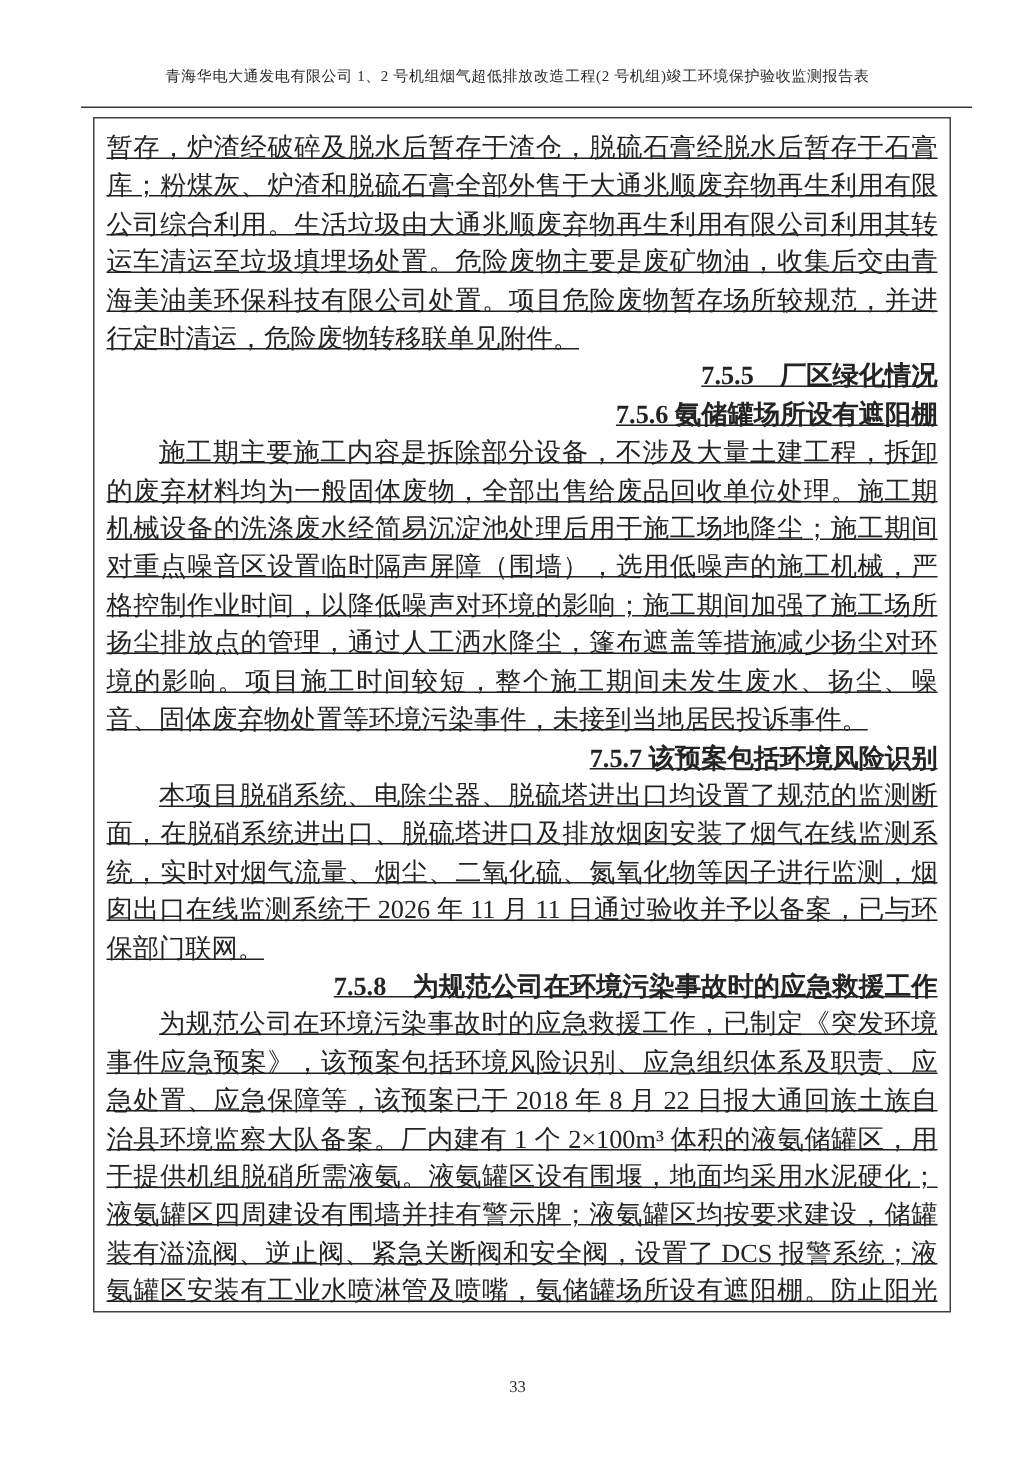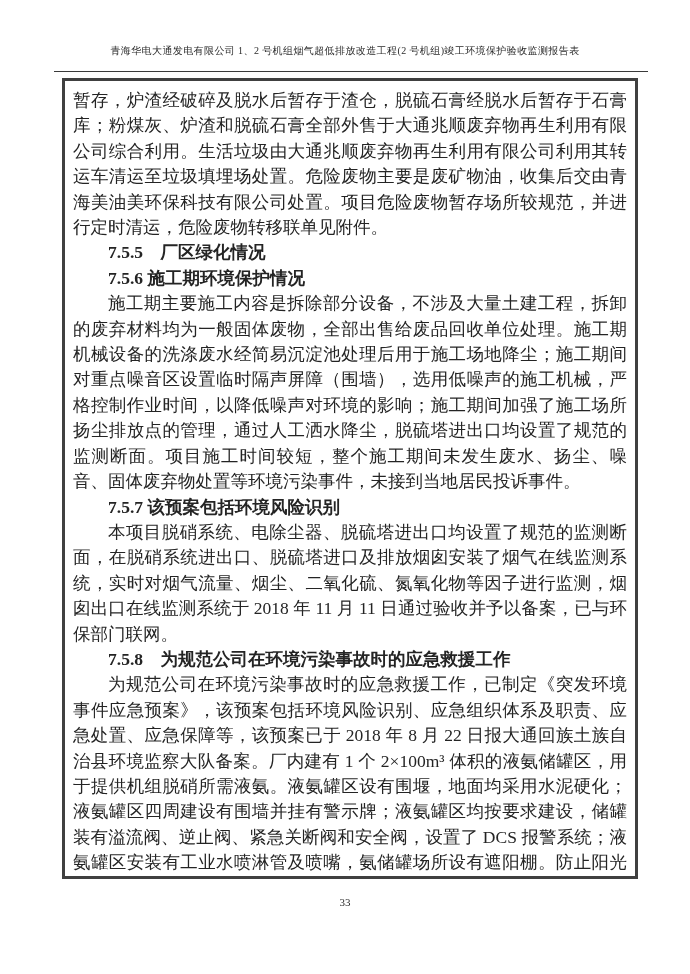--- a/index.html
+++ b/index.html
@@ -34,61 +34,62 @@
     width: 594px;
     height: 0;
     border-top: 1.5px solid #3a3a3a;
   }
   .content-box {
     position: absolute;
     left: 62px;
     top: 78px;
     width: 554px;
     height: 782px;
-    border: 3px solid #404040;
+    border: 1px solid #404040;
     padding: 7px 8px 6px 8px;
     overflow: hidden;
+    text-decoration: underline;
   }
   .para, .heading {
     margin: 0;
     font-size: 17.5px;
     line-height: 25.4px;
     text-align: justify;
     text-indent: 2em;
     color: #242424;
   }
   .para.no-indent {
     text-indent: 0;
   }
   .heading {
     font-weight: bold;
-    text-align: left;
+    text-align: right;
   }
   .page-number {
     position: absolute;
-    top: 896px;
+    top: 919px;
     left: 0;
     width: 100%;
     text-align: center;
     font-size: 11px;
     color: #2b2b2b;
   }
 </style>
 </head>
 <body>
 
 <div class="page">
   <div class="header">青海华电大通发电有限公司 1、2 号机组烟气超低排放改造工程(2 号机组)竣工环境保护验收监测报告表</div>
   <div class="header-rule"></div>
 
   <div class="content-box">
     <p class="para no-indent">暂存，炉渣经破碎及脱水后暂存于渣仓，脱硫石膏经脱水后暂存于石膏库；粉煤灰、炉渣和脱硫石膏全部外售于大通兆顺废弃物再生利用有限公司综合利用。生活垃圾由大通兆顺废弃物再生利用有限公司利用其转运车清运至垃圾填埋场处置。危险废物主要是废矿物油，收集后交由青海美油美环保科技有限公司处置。项目危险废物暂存场所较规范，并进行定时清运，危险废物转移联单见附件。</p>
     <p class="heading">7.5.5　厂区绿化情况</p>
-    <p class="heading">7.5.6 施工期环境保护情况</p>
-    <p class="para">施工期主要施工内容是拆除部分设备，不涉及大量土建工程，拆卸的废弃材料均为一般固体废物，全部出售给废品回收单位处理。施工期机械设备的洗涤废水经简易沉淀池处理后用于施工场地降尘；施工期间对重点噪音区设置临时隔声屏障（围墙），选用低噪声的施工机械，严格控制作业时间，以降低噪声对环境的影响；施工期间加强了施工场所扬尘排放点的管理，通过人工洒水降尘，脱硫塔进出口均设置了规范的监测断面。项目施工时间较短，整个施工期间未发生废水、扬尘、噪音、固体废弃物处置等环境污染事件，未接到当地居民投诉事件。</p>
+    <p class="heading">7.5.6 氨储罐场所设有遮阳棚</p>
+    <p class="para">施工期主要施工内容是拆除部分设备，不涉及大量土建工程，拆卸的废弃材料均为一般固体废物，全部出售给废品回收单位处理。施工期机械设备的洗涤废水经简易沉淀池处理后用于施工场地降尘；施工期间对重点噪音区设置临时隔声屏障（围墙），选用低噪声的施工机械，严格控制作业时间，以降低噪声对环境的影响；施工期间加强了施工场所扬尘排放点的管理，通过人工洒水降尘，篷布遮盖等措施减少扬尘对环境的影响。项目施工时间较短，整个施工期间未发生废水、扬尘、噪音、固体废弃物处置等环境污染事件，未接到当地居民投诉事件。</p>
     <p class="heading">7.5.7 该预案包括环境风险识别</p>
-    <p class="para">本项目脱硝系统、电除尘器、脱硫塔进出口均设置了规范的监测断面，在脱硝系统进出口、脱硫塔进口及排放烟囱安装了烟气在线监测系统，实时对烟气流量、烟尘、二氧化硫、氮氧化物等因子进行监测，烟囱出口在线监测系统于 2018 年 11 月 11 日通过验收并予以备案，已与环保部门联网。</p>
+    <p class="para">本项目脱硝系统、电除尘器、脱硫塔进出口均设置了规范的监测断面，在脱硝系统进出口、脱硫塔进口及排放烟囱安装了烟气在线监测系统，实时对烟气流量、烟尘、二氧化硫、氮氧化物等因子进行监测，烟囱出口在线监测系统于 2026 年 11 月 11 日通过验收并予以备案，已与环保部门联网。</p>
     <p class="heading">7.5.8　为规范公司在环境污染事故时的应急救援工作</p>
     <p class="para">为规范公司在环境污染事故时的应急救援工作，已制定《突发环境事件应急预案》，该预案包括环境风险识别、应急组织体系及职责、应急处置、应急保障等，该预案已于 2018 年 8 月 22 日报大通回族土族自治县环境监察大队备案。厂内建有 1 个 2×100m³ 体积的液氨储罐区，用于提供机组脱硝所需液氨。液氨罐区设有围堰，地面均采用水泥硬化；液氨罐区四周建设有围墙并挂有警示牌；液氨罐区均按要求建设，储罐装有溢流阀、逆止阀、紧急关断阀和安全阀，设置了 DCS 报警系统；液氨罐区安装有工业水喷淋管及喷嘴，氨储罐场所设有遮阳棚。防止阳光直射、干燥，通风良好，配备有相应的消防器材，液氨储罐区蒸发器周边设有围堰，建有 1 个 40m³ 氨消防收集废水池。</p>
   </div>
 
   <div class="page-number">33</div>
 </div>
 
 </body></html>

